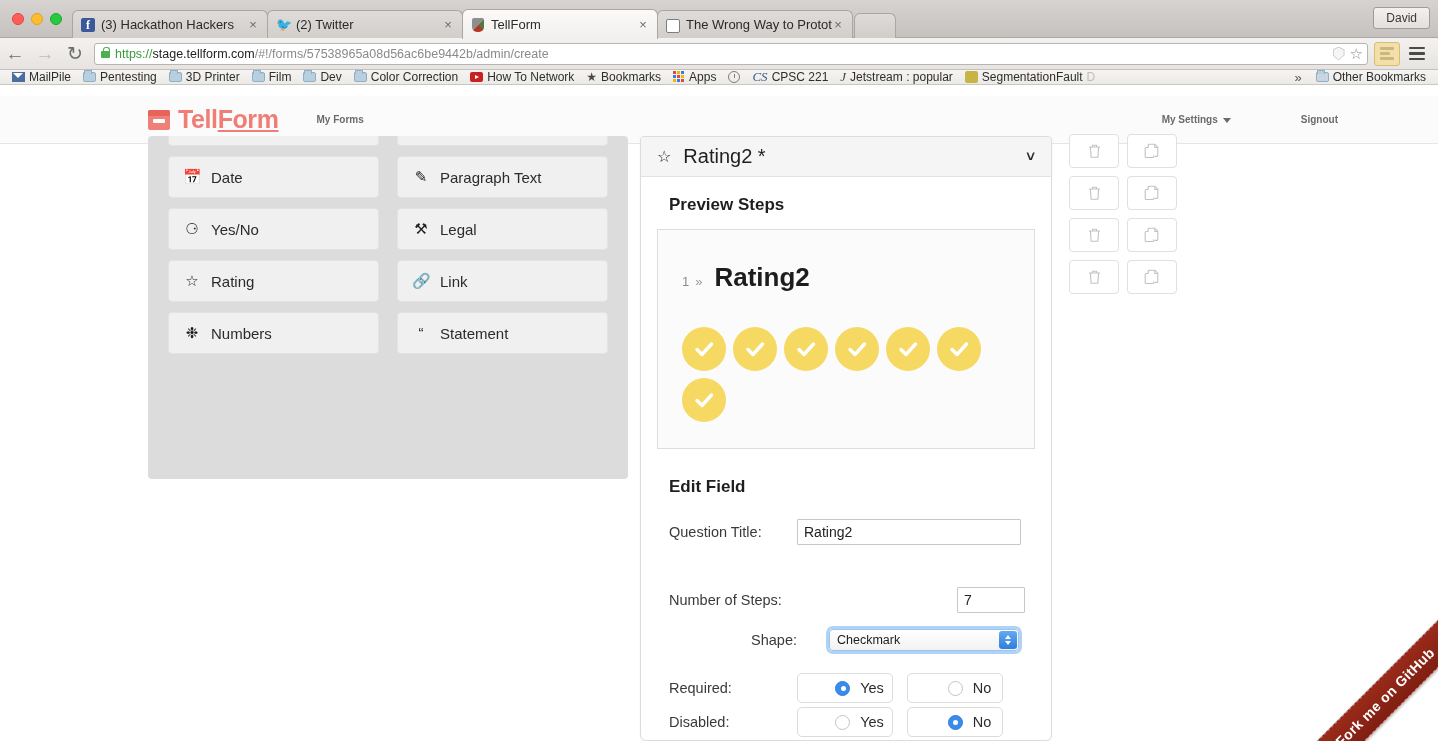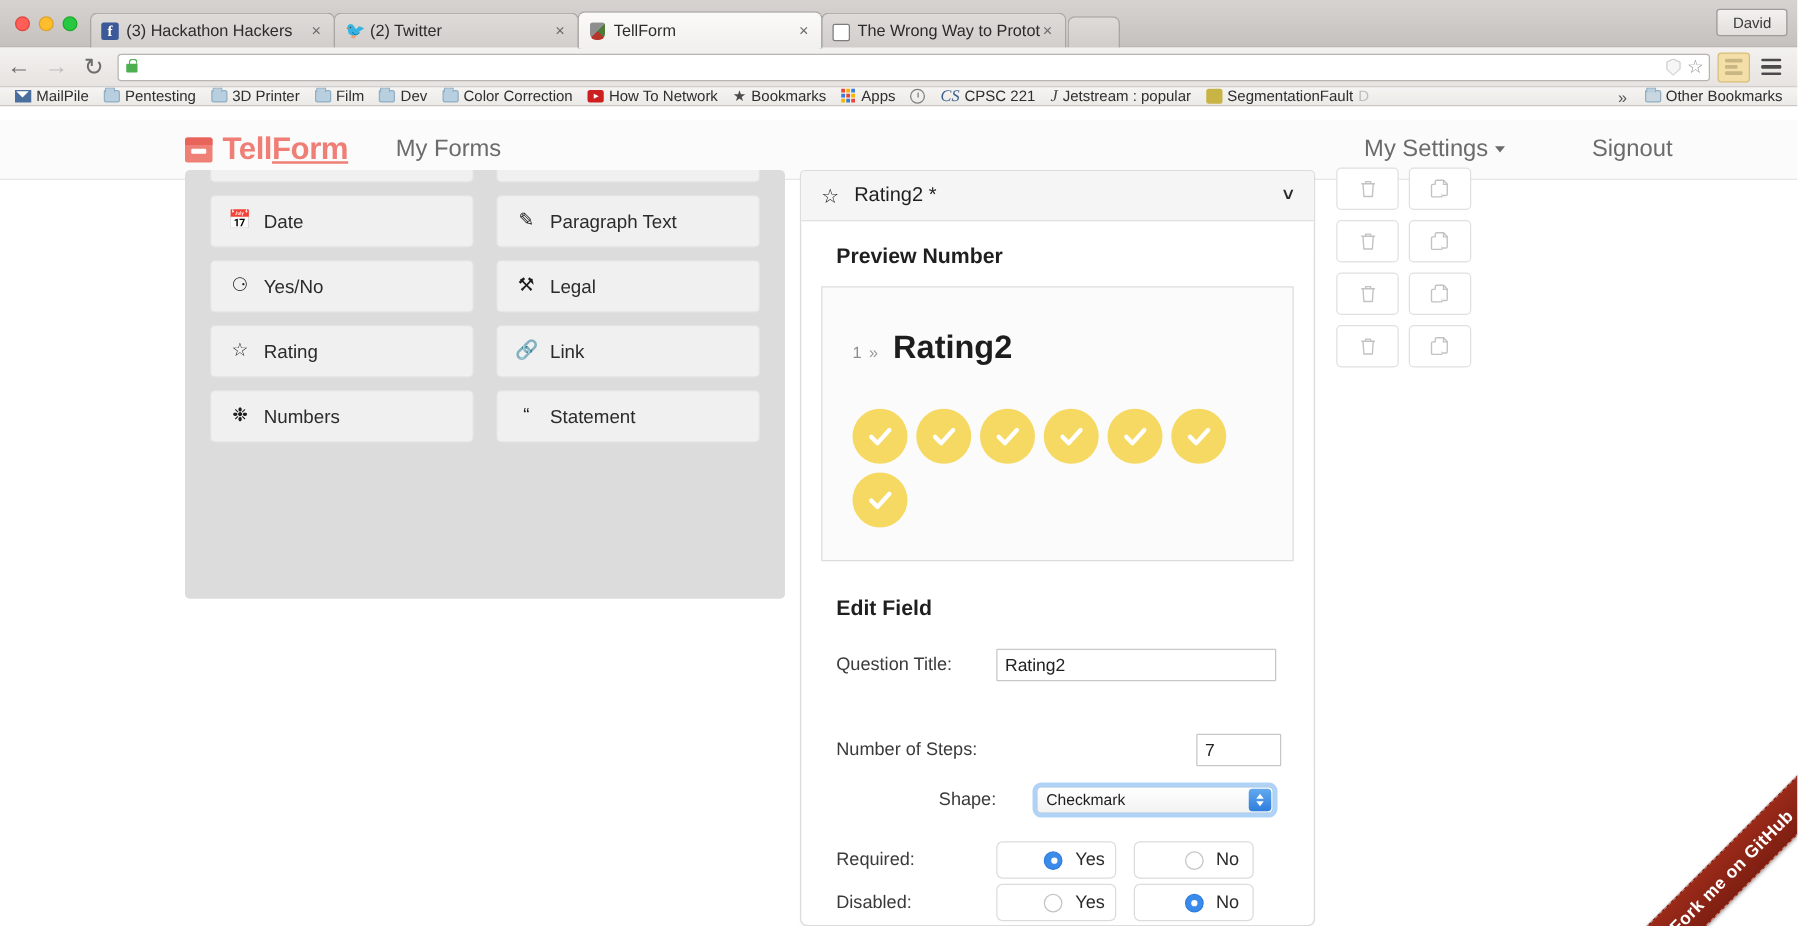--- a/index.html
+++ b/index.html
@@ -159,21 +159,21 @@
   .brand-box::after {
     content:""; position:absolute; left:5px; top:9px; width:12px; height:4px;
     background:#fff; border-radius:1px;
   }
   .brand-box::before {
     content:""; position:absolute; left:0; top:0; width:22px; height:6px;
     background:#e8635a; border-radius:2px 2px 0 0;
   }
   .brand-txt { font-size:25px; font-weight:bold; color:#ef7f76; letter-spacing:-0.4px; }
   .brand-txt u { text-decoration:underline; text-underline-offset:2px; }
-  .nav-link { font-size:19px; color:#6b6b6b; margin-left:38px; }
+  .nav-link { font-size:10px; color:#6b6b6b; margin-left:38px;font-weight:bold; }
   .nav-right { margin-left:auto; display:flex; align-items:center;justify-content:center; }
   .nav-right .nav-link { margin-left:0; margin-right:70px; }
   .nav-right .nav-link:last-child { margin-right:100px; }
   .caret { display:inline-block; border-left:4px solid transparent; border-right:4px solid transparent;
            border-top:5px solid #6b6b6b; margin-left:5px; vertical-align:middle; }
 
   
   .palette {
     position:absolute; left:148px; top:40px; width:480px; height:343px;
     background:#dcdcdc; border-radius:4px; padding:0 20px 18px 20px;
@@ -192,21 +192,21 @@
   .card {
     position:absolute; left:640px; top:40px; width:412px; height:605px;
     background:#fff; border:1px solid #dcdcdc; border-radius:4px 4px 6px 6px;
     box-shadow:0 1px 2px rgba(0,0,0,.05); overflow:hidden;
   }
   .card-head {
     height:40px; background:#f5f5f5; border-bottom:1px solid #e2e2e2;
     display:flex; align-items:center; padding:0 16px; gap:12px;
   }
   .ch-star { font-size:16px; color:#222; }
-  .ch-title { font-size:16px; color:#1f1f1f; font-weight:500; }
+  .ch-title { font-size:20px; color:#1f1f1f; font-weight:500; }
   .ch-chev { margin-left:auto; font-size:15px; color:#2b2b2b; font-weight:bold; }
   .card-body { padding:18px 16px 0 16px; }
   .sec-title { font-size:17px; font-weight:bold; color:#1f1f1f; margin:0 0 14px 12px; }
   .preview-box {
     border:1px solid #dddddd; background:#fbfbfb; height:220px; padding:32px 24px 0 24px;
   }
   .pv-head { display:flex; align-items:baseline; gap:6px; margin-bottom:34px; }
   .pv-num { font-size:13px; color:#8d8d8d; }
   .pv-chev { font-size:13px; color:#9a9a9a; }
   .pv-title { font-size:26px; font-weight:bold; color:#1d1d1d; margin-left:6px; }
@@ -322,20 +322,21 @@
     <div class="userbtn">David</div>
   </div>
 
   <div class="urlbar">
     <div class="navbtn">←</div>
     <div class="navbtn dim">→</div>
     <div class="navbtn">↻</div>
 
     <div class="omnibox">
       <span class="lock"></span>
+      <span class="urltext"><span class="u-scheme">https://</span><span class="u-host">stage.tellform.com</span><span class="u-path">/#!/forms/57538965a08d56ac6be9442b/admin/create</span></span>
       <span class="omni-icons">
         <span class="ic-shield"></span>
         <span class="ic-star">☆</span>
       </span>
     </div>
 
     <div class="rl-btn">
         <span></span>
         <span></span>
         <span></span>
@@ -478,21 +479,21 @@
   </div>
 
   <div class="card">
     <div class="card-head">
       <span class="ch-star">☆</span>
       <span class="ch-title">Rating2 *</span>
       <span class="ch-chev">˅</span>
     </div>
 
     <div class="card-body">
-      <div class="sec-title">Preview Number</div>
+      <div class="sec-title">Preview Steps</div>
 
       <div class="preview-box">
         <div class="pv-head">
           <span class="pv-num">1</span>
           <span class="pv-chev">»</span>
           <span class="pv-title">Rating2</span>
         </div>
         <div class="ratings" id="ratings">
             <div class="rate" style="background: rgb(246, 217, 98);">
               <svg width="26" height="26" viewBox="0 0 26 26">

